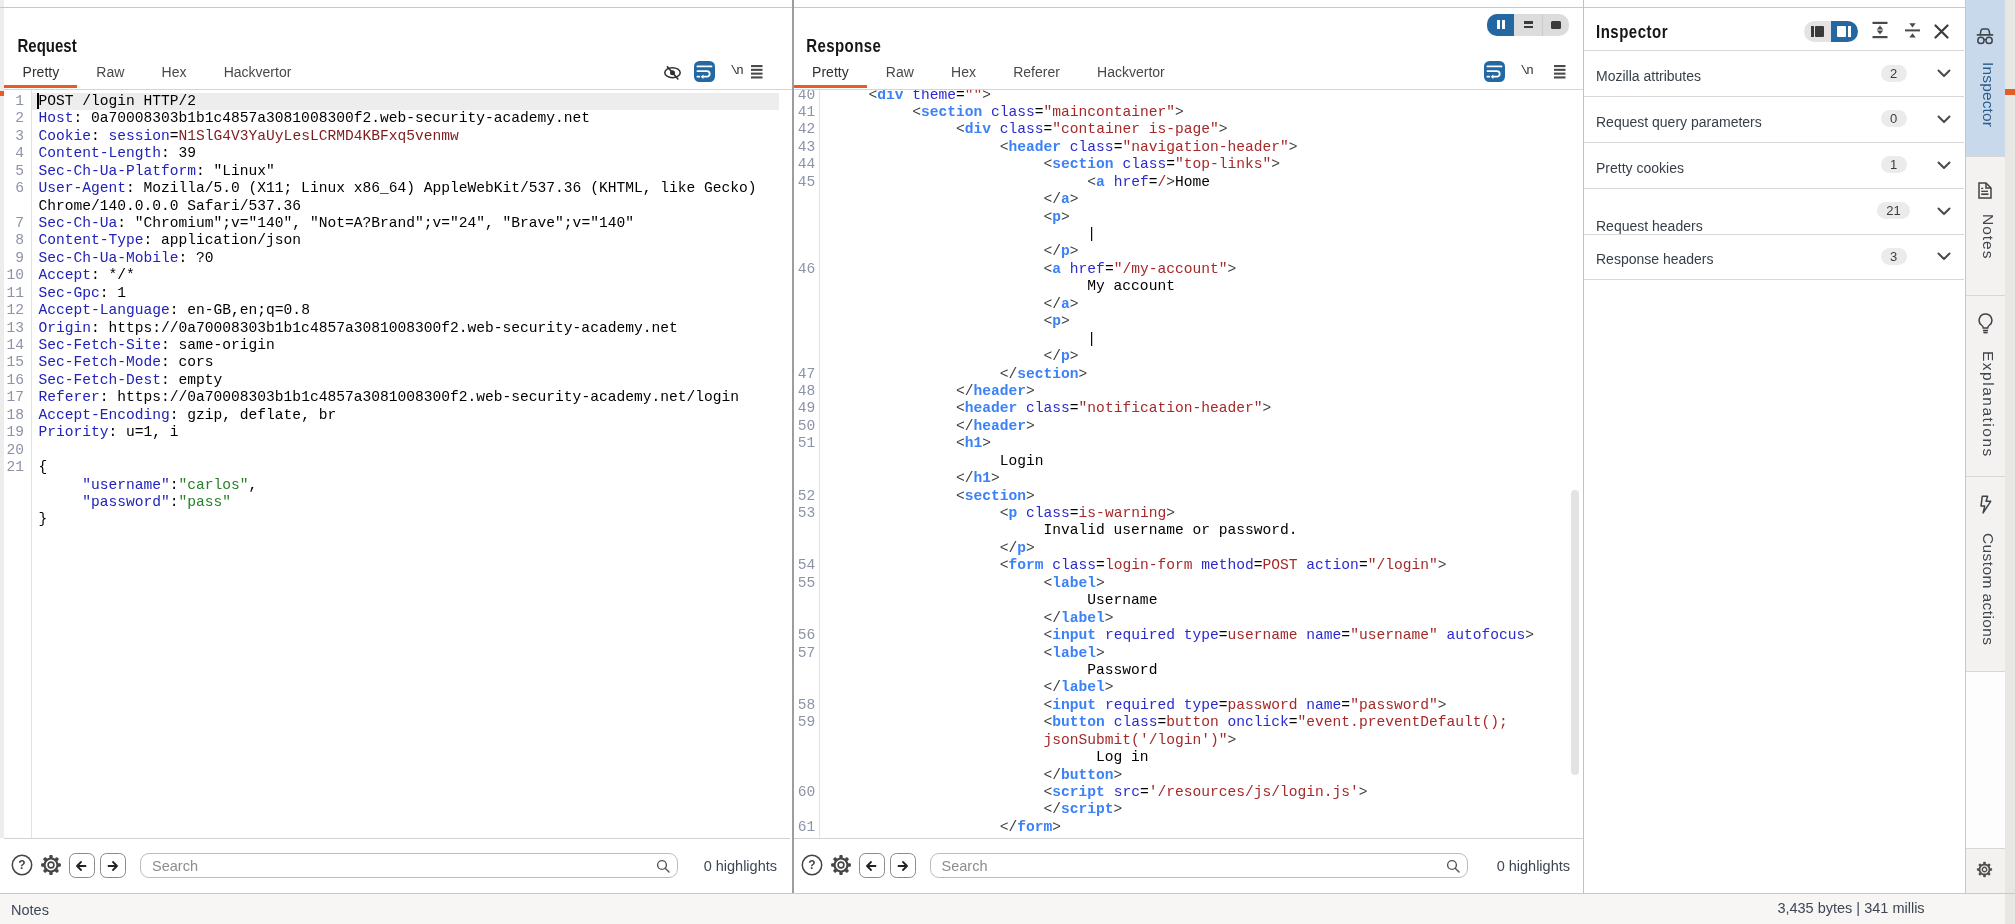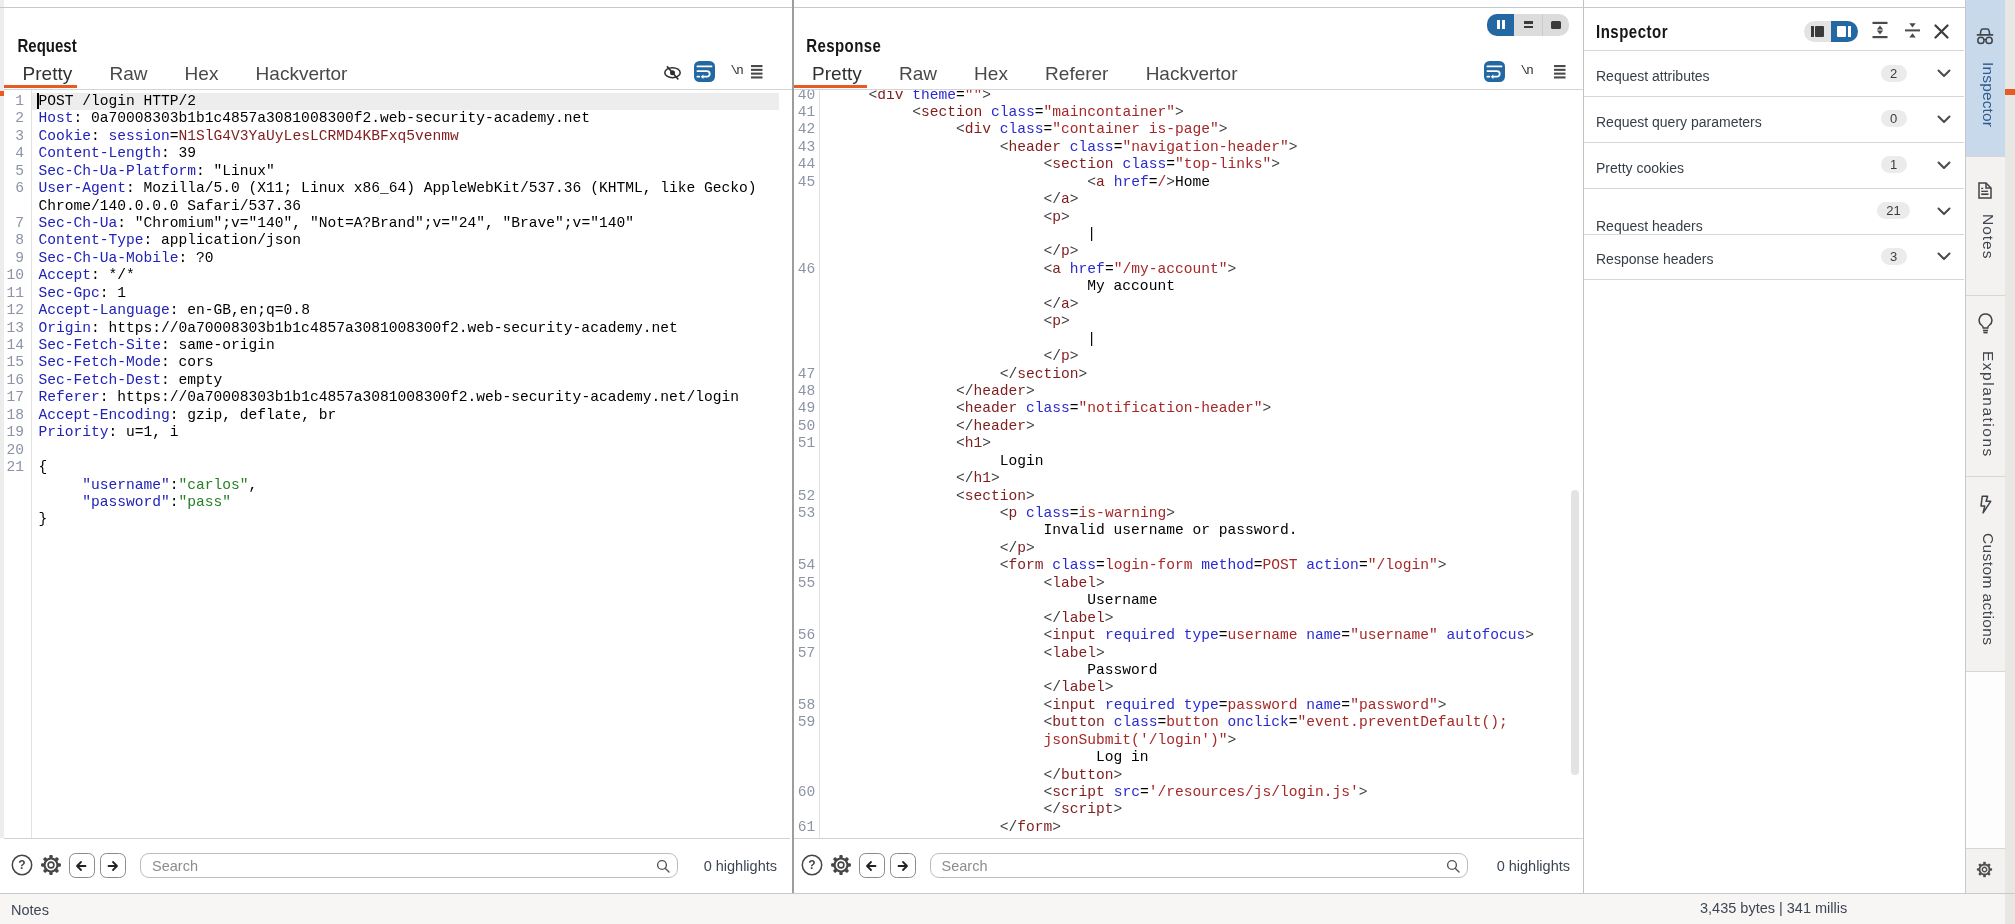--- a/index.html
+++ b/index.html
@@ -4,26 +4,26 @@
 * { margin:0; padding:0; box-sizing:border-box; }
 html,body { width:2015px; height:924px; overflow:hidden; }
 body { font-family:"Liberation Sans", sans-serif; background:#fff; position:relative; }
 .abs { position:absolute; }
 .code { font-family:"Liberation Mono", monospace; font-size:14.6px; line-height:17.45px; white-space:pre; color:#000; }
 .row { height:17.45px; }
 .num { text-align:right; color:#8c93a6; }
 .h { color:#2122b8; }
 .r { color:#7f1d1d;font-family:Liberation Mono, monospace; }
 .g { color:#267f26; }
-.t { color:#7f1d1d; }
+.t { color:#3b82f6;font-weight:bold; }
 .a { color:#2a2ad0; }
 .v { color:#a62929; }
 .b { color:#3d3d3d; }
 .ptitle { font-weight:bold; font-size:15px; color:#161616; display:inline-block; transform:scaleY(1.2); transform-origin:0 0; }
-.tab { display:inline-block; padding:0 18.6px; font-size:19px; color:#494949; }
+.tab { display:inline-block; padding:0 18.6px; font-size:14px; color:#494949; }
 .tabrow { white-space:nowrap; }
 svg { display:block; }
 .srch { border:1px solid #bcbcbc; border-radius:9px; background:#fff; }
 .phold { color:#8d8d8d; font-size:14.5px; }
 .navbtn { border:1.1px solid #8a8a8a; border-radius:6.5px; background:#fff; }
 .pill { background:#ebebeb; border-radius:9px; font-size:13px; color:#3c3c3c; text-align:center; }
 .inslbl { font-size:14px; color:#363f49; }
 </style>
 </head><body>
 <div class="abs" style="left:0;top:0;width:2015px;height:924px;background:#fff;"></div>
@@ -180,21 +180,21 @@
 </svg>
 <svg class="abs" style="left:1904.5px;top:21.5px;" width="15" height="17" viewBox="0 0 15 17">
 <rect x="0" y="7.4" width="15" height="2" fill="#4a4a4a"></rect>
 <path d="M7.5 5.6 L10.7 1.2 H4.3 Z" fill="#4a4a4a"></path>
 <path d="M7.5 11.2 L10.7 15.6 H4.3 Z" fill="#4a4a4a"></path>
 </svg>
 <svg class="abs" style="left:1933.5px;top:24px;" width="15" height="15" viewBox="0 0 15 15">
 <path d="M1.5 1.5 L13.5 13.5 M13.5 1.5 L1.5 13.5" stroke="#3c3c3c" stroke-width="2.2" stroke-linecap="round"></path>
 </svg>
 <div class="abs" style="left:1584px;top:50.3px;width:380px;height:1px;background:#d7d7d7;"></div>
-<div class="abs" style="left:1596px;top:67.2px;"><span class="inslbl">Request attributes</span></div>
+<div class="abs" style="left:1596px;top:67.2px;"><span class="inslbl">Mozilla attributes</span></div>
 <div class="abs pill" style="left:1880.5px;top:64.6px;width:26px;height:17px;line-height:17px;">2</div>
 <svg class="abs" style="left:1937px;top:69.2px;" width="14" height="9" viewBox="0 0 14 9">
 <path d="M1.5 1.5 L7 7 L12.5 1.5" fill="none" stroke="#4a4a4a" stroke-width="2" stroke-linecap="round" stroke-linejoin="round"></path>
 </svg>
 <div class="abs" style="left:1584px;top:96.1px;width:380px;height:1px;background:#d7d7d7;"></div>
 <div class="abs" style="left:1596px;top:113.0px;text-align:right;"><span class="inslbl">Request query parameters</span></div>
 <div class="abs pill" style="left:1880.5px;top:110.4px;width:26px;height:17px;line-height:17px;">0</div>
 <svg class="abs" style="left:1937px;top:115.0px;" width="14" height="9" viewBox="0 0 14 9">
 <path d="M1.5 1.5 L7 7 L12.5 1.5" fill="none" stroke="#4a4a4a" stroke-width="2" stroke-linecap="round" stroke-linejoin="round"></path>
 </svg>
@@ -268,12 +268,12 @@
     <rect x="-1.7" y="-9.9" width="3.4" height="3.2" rx="1" transform="rotate(135)" fill="#4f4f4f"></rect>
     <rect x="-1.7" y="-9.9" width="3.4" height="3.2" rx="1" transform="rotate(180)" fill="#4f4f4f"></rect>
     <rect x="-1.7" y="-9.9" width="3.4" height="3.2" rx="1" transform="rotate(225)" fill="#4f4f4f"></rect>
     <rect x="-1.7" y="-9.9" width="3.4" height="3.2" rx="1" transform="rotate(270)" fill="#4f4f4f"></rect>
     <rect x="-1.7" y="-9.9" width="3.4" height="3.2" rx="1" transform="rotate(315)" fill="#4f4f4f"></rect>
 </svg>
 <div class="abs" style="left:0;top:892.5px;width:1px;height:0px;"></div>
 <div class="abs" style="left:0;top:892.5px;width:2015px;height:31.5px;background:#f7f6f5;border-top:1px solid #c9c9c9;"></div>
 <div class="abs" style="left:2004.5px;top:892.5px;width:10.5px;height:31.5px;background:#e9e7e4;border-top:1px solid #c9c9c9;"></div>
 <div class="abs" style="left:11px;top:900.5px;"><span style="font-size:14.5px;color:#3d4754;">Notes</span></div>
-<div class="abs" style="left:1700px;top:899px;width:302px;text-align:left;"><span style="font-size:14.5px;color:#3d4754;">3,435 bytes | 341 millis</span></div>
+<div class="abs" style="left:1700px;top:899px;width:302px;text-align:center;"><span style="font-size:14.5px;color:#3d4754;">3,435 bytes | 341 millis</span></div>
 </body></html>

